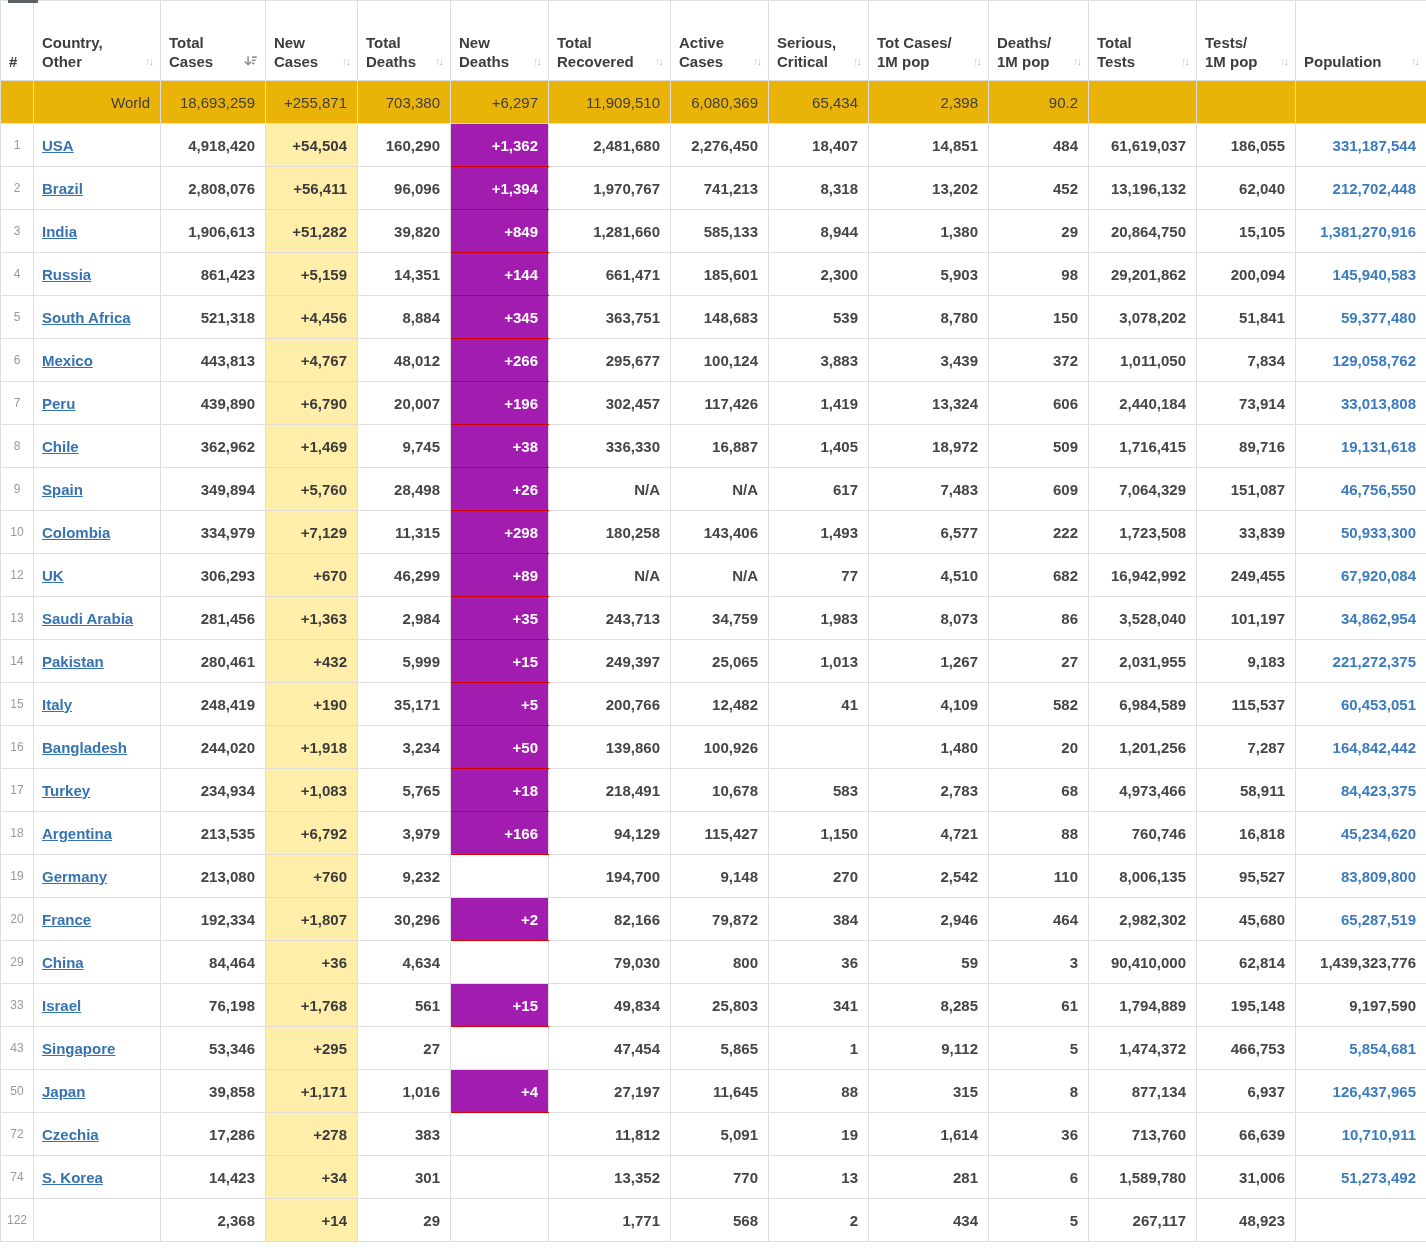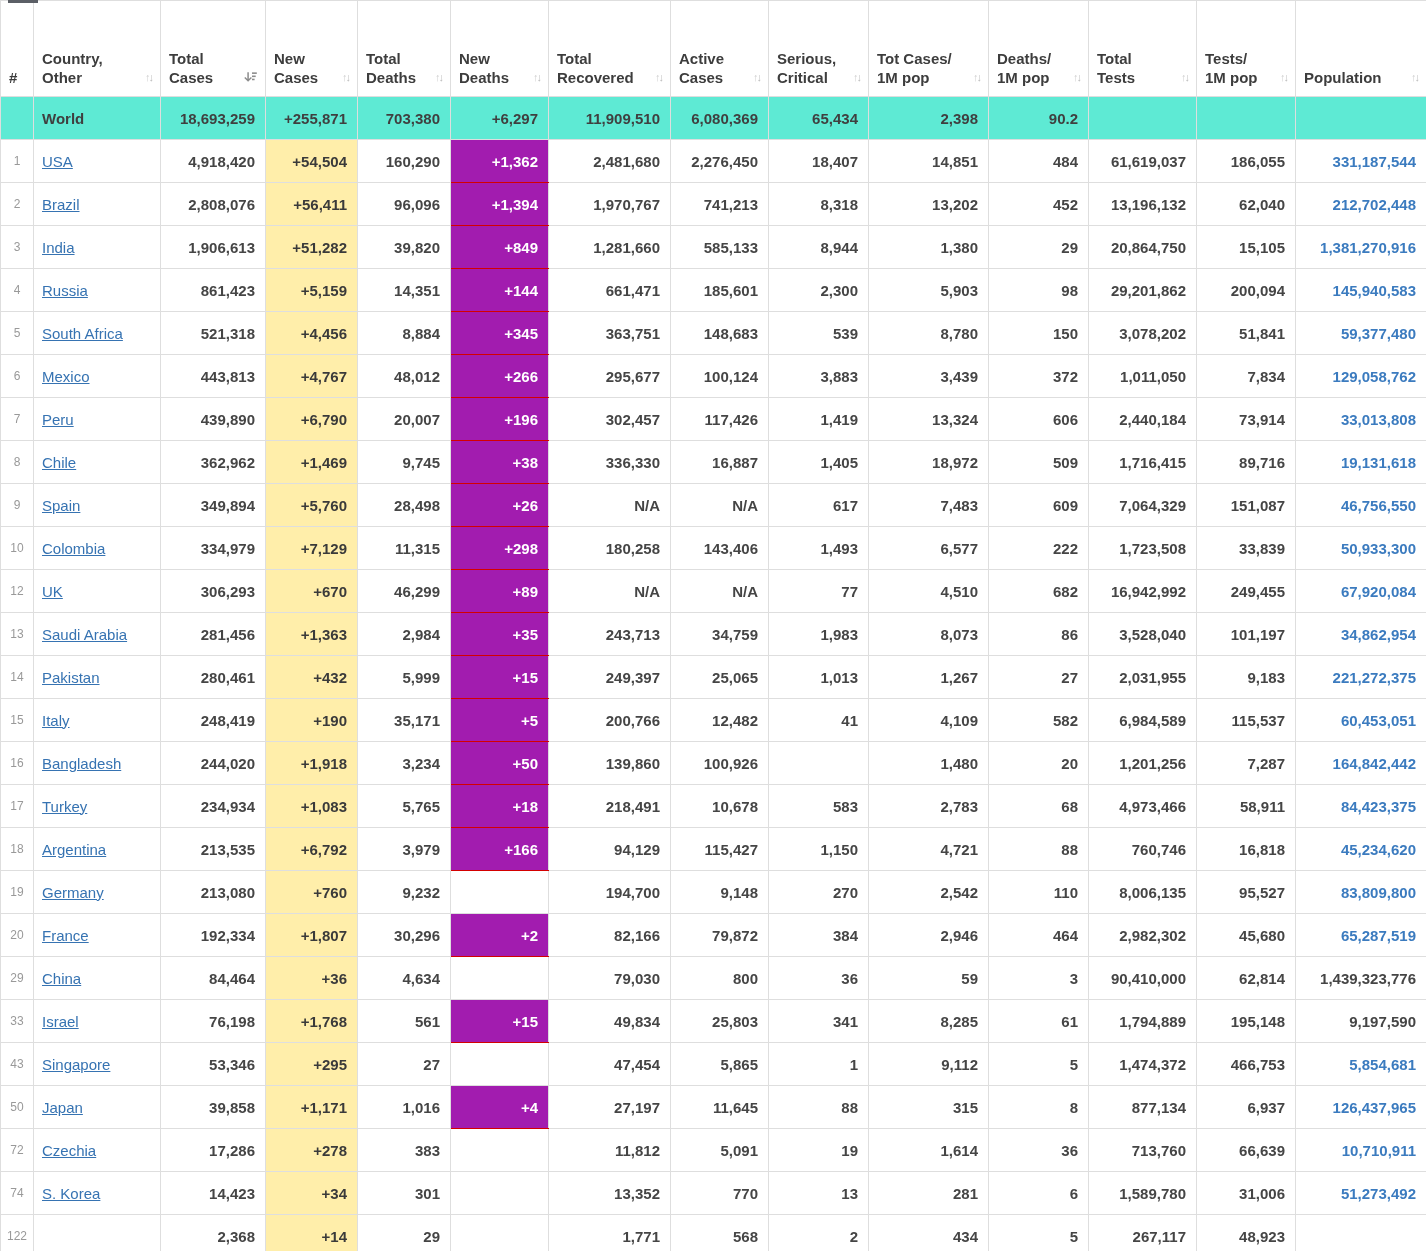--- a/index.html
+++ b/index.html
@@ -1,36 +1,36 @@
 <!DOCTYPE html>
 <html><head>
 <meta charset="utf-8">
 <style>
   html,body{margin:0;padding:0;background:#fff;}
   body{width:1426px;position:relative;font-family:"Liberation Sans","DejaVu Sans",sans-serif;}
   .tab-remnant{position:absolute;left:8px;top:0;width:30px;height:3px;background:#5b5f66;}
   table{border-collapse:collapse;table-layout:fixed;width:1426px;background:#fff;}
   th,td{border:1px solid #dedede;overflow:hidden;white-space:nowrap;}
   
-  thead th{height:64px;vertical-align:bottom;padding:22px 8px 9px 8px;background:#fff;
+  thead th{height:64px;vertical-align:bottom;padding:6px 8px 9px 8px;background:#fff;
            font-size:15px;line-height:19px;font-weight:bold;color:#3d3d3d;text-align:right;cursor:pointer;}
   .hline{display:flex;align-items:flex-end;justify-content:space-between;}
   .sort-arrows{font-size:11px;letter-spacing:-2px;font-weight:bold;margin-left:4px;flex:0 0 auto;}
   .sort-arrows .up{color:#cfcfcf;}
   .sort-arrows .dn{color:#bdbdbd;}
   .sort-active{margin-left:4px;flex:0 0 auto;display:inline-block;}
   
   tbody td{height:42px;font-size:15px;font-weight:bold;color:#454545;text-align:right;padding:0 10px 0 4px;background:#fff;}
   td.rank{text-align:center;color:#999;font-weight:400;font-size:12px;padding:0 2px;}
   td.country{text-align:left;padding-left:8px;}
-  a.country-link{color:#3673b2;text-decoration:underline;font-weight:normal;cursor:pointer;}
+  a.country-link{color:#3673b2;text-decoration:underline;font-weight:bold;cursor:pointer;}
   a.pop-link{color:#3b7bbf;text-decoration:none;font-weight:bold;cursor:pointer;}
   td.new-cases.filled{background:#FFEEAA;color:#3a3a3a;margin-top:20px;}
   td.new-deaths.filled{background:#a21caf;color:#fff;border-top-color:#e00000;border-bottom-color:#d40000;}
-  tr.world-row td{background:#5eead4;font-weight:700;color:#3f3f3f;}
+  tr.world-row td{background:#eab308;font-weight:400;color:#3f3f3f;text-align:right;}
 </style>
 </head>
 <body>
 
 <div class="tab-remnant"></div>
 
 <table>
   <colgroup>
     <col style="width:33px">
       <col style="width:127px">

